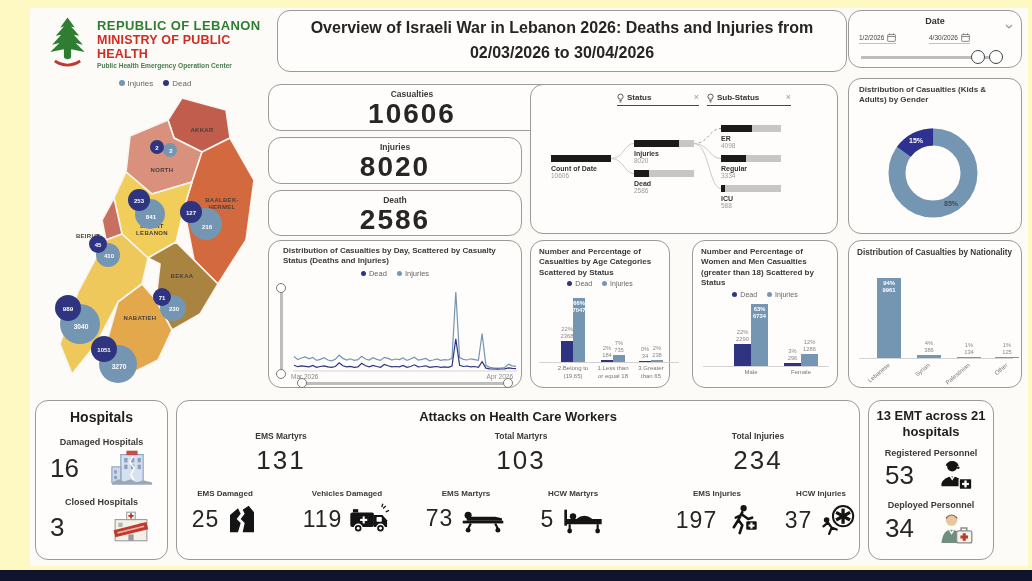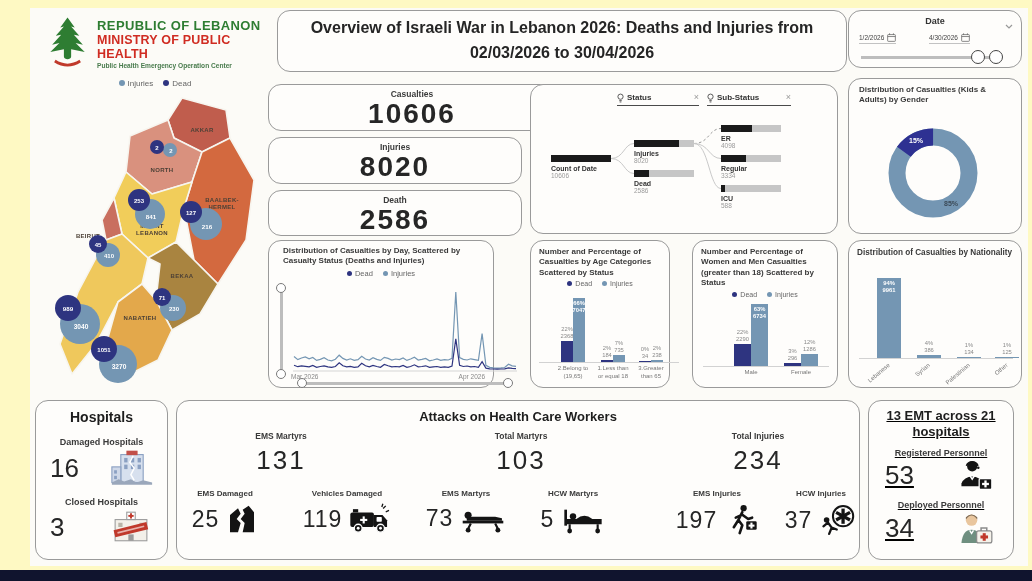--- a/index.html
+++ b/index.html
@@ -259,21 +259,21 @@
   <div class="panel" style="left:848px; top:78px; width:174px; height:156px;">
     <div class="panel-title" style="margin:6px 10px 0;">Distribution of Casualties (Kids &amp; Adults) by Gender</div>
     <svg class="abs" style="left:0; top:0;" width="174" height="156" viewBox="0 0 174 156">
       <circle id="donut-light" cx="84" cy="94" r="36" fill="none" stroke="#7496b3" stroke-width="17"></circle>
       <circle id="donut-dark" cx="84" cy="94" r="36" fill="none" stroke="#2e3192" stroke-width="17" stroke-dasharray="33.929200658769766 192.26547039969535" transform="rotate(-144 84 94)"></circle>
       <text x="67" y="64" font-size="7" font-weight="bold" fill="#fff" text-anchor="middle">15%</text>
       <text x="102" y="127" font-size="7" font-weight="bold" fill="#3c4a57" text-anchor="middle">85%</text>
     </svg>
   </div>
 
-  <div class="panel" style="left:268px; top:240px; width:226px; height:148px;">
+  <div class="panel" style="left:268px; top:240px; width:254px; height:148px;">
     <div class="panel-title" style="margin:5px 14px 0;">Distribution of Casualties by Day, Scattered by Casualty Status (Deaths and Injuries)</div>
     <div class="legend" style="margin-top:2px; font-size:7.5px;">
       <span><span class="dot" style="background:#2e3480; width:5px; height:5px;"></span><span>Dead</span></span>
       <span><span class="dot" style="background:#7496b3; width:5px; height:5px;"></span><span>Injuries</span></span>
     </div>
     <svg class="abs" id="daily-svg" style="left:22px; top:44px;" width="228" height="88" viewBox="0 0 228 88">
       <line x1="2" y1="86" x2="226" y2="86" stroke="#d5d5d5" stroke-width="1"></line>
     <polyline points="3.0,71.5 6.8,74.6 10.5,73.0 14.3,72.0 18.1,73.8 21.8,72.5 25.6,75.4 29.3,74.4 33.1,72.7 36.9,75.0 40.6,75.8 44.4,74.2 48.2,70.2 51.9,73.4 55.7,75.0 59.4,73.8 63.2,75.4 67.0,74.6 70.7,71.3 74.5,74.0 78.3,75.0 82.0,72.7 85.8,74.4 89.5,75.4 93.3,72.3 97.1,73.4 100.8,75.0 104.6,74.0 108.4,74.6 112.1,72.9 115.9,75.4 119.6,74.0 123.4,72.3 127.2,75.0 130.9,74.4 134.7,73.4 138.5,75.8 142.2,75.0 146.0,74.0 149.7,75.4 153.5,74.6 157.3,75.0 161.0,73.4 164.8,7.0 168.6,72.5 172.3,74.4 176.1,75.0 179.8,73.8 183.6,74.6 187.4,75.4 191.1,48.6 194.9,80.3 198.7,82.4 202.4,82.9 206.2,83.1 209.9,82.9 213.7,82.5 217.5,79.3 221.2,80.8 225.0,81.4" fill="none" stroke="#7496b3" stroke-width="1.2"></polyline>
         <polyline points="3.0,80.3 6.8,81.7 10.5,80.8 14.3,81.3 18.1,81.9 21.8,80.4 25.6,82.3 29.3,81.5 33.1,80.8 36.9,81.9 40.6,82.3 44.4,81.5 48.2,77.9 51.9,80.8 55.7,81.9 59.4,81.3 63.2,82.3 67.0,81.9 70.7,78.3 74.5,80.8 78.3,81.9 82.0,80.4 85.8,81.5 89.5,82.3 93.3,79.4 97.1,80.8 100.8,81.9 104.6,81.5 108.4,81.9 112.1,80.4 115.9,82.3 119.6,81.5 123.4,79.8 127.2,81.9 130.9,81.5 134.7,80.8 138.5,82.3 142.2,81.9 146.0,81.5 149.7,82.3 153.5,81.9 157.3,82.3 161.0,81.0 164.8,53.8 168.6,80.4 172.3,81.5 176.1,81.0 179.8,81.9 183.6,81.5 187.4,82.3 191.1,76.7 194.9,83.1 198.7,83.8 202.4,84.0 206.2,84.1 209.9,84.0 213.7,83.8 217.5,82.9 221.2,83.4 225.0,83.6" fill="none" stroke="#2e3480" stroke-width="1.2"></polyline>
       </svg>
@@ -543,21 +543,21 @@
               <line x1="13.5" y1="7" x2="24.5" y2="13"></line>
               <line x1="24.5" y1="7" x2="13.5" y2="13"></line>
             </g>
           <circle cx="6" cy="13" r="2.2" fill="#141414"></circle>
           <path d="M7,15 l3,4 -2,5 M10,19 l4,1.5 M7,15 l-3.5,3" stroke="#141414" stroke-width="1.8" fill="none" stroke-linecap="round"></path>
         </svg>
       </div>
     </div>
   </div>
 
-  <div class="panel" style="left:868px; top:400px; width:146px; height:160px;text-decoration:underline;">
+  <div class="panel" style="left:868px; top:400px; width:126px; height:160px;">
     <div style="text-align:center; font-size:13px; font-weight:bold; color:#1d1d1d; margin-top:7px; line-height:1.25;">
       <div>13 EMT across 21</div>
       <div>hospitals</div>
     </div>
     <div class="side-label" style="margin-top:7px;">Registered Personnel</div>
     <div style="display:flex; align-items:center; justify-content:space-between; padding:0 18px 0 16px;">
       <span class="big-num">53</span>
       <svg width="38" height="36" viewBox="0 0 30 28">
         <circle cx="12" cy="6.5" r="4" fill="#141414"></circle>
         <path d="M7.5,6 a4.8,4.8 0 0 1 9,0" fill="none" stroke="#141414" stroke-width="1.4"></path>

